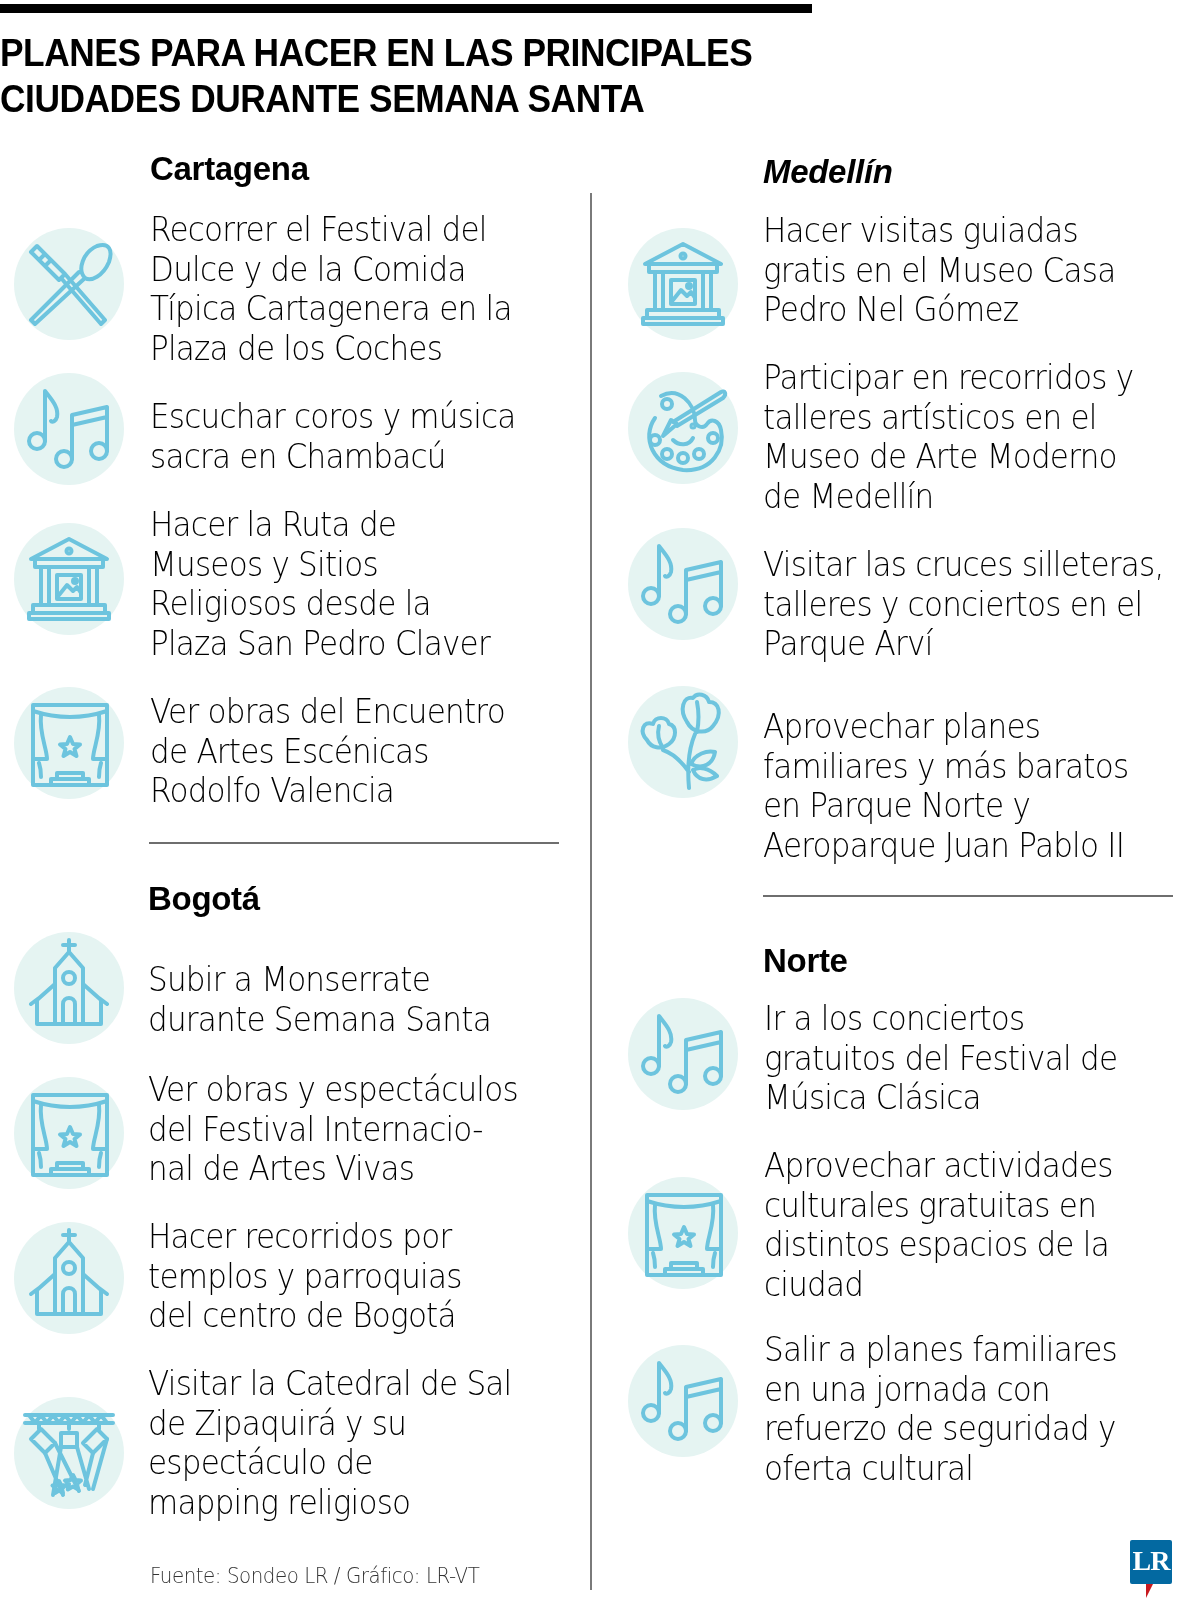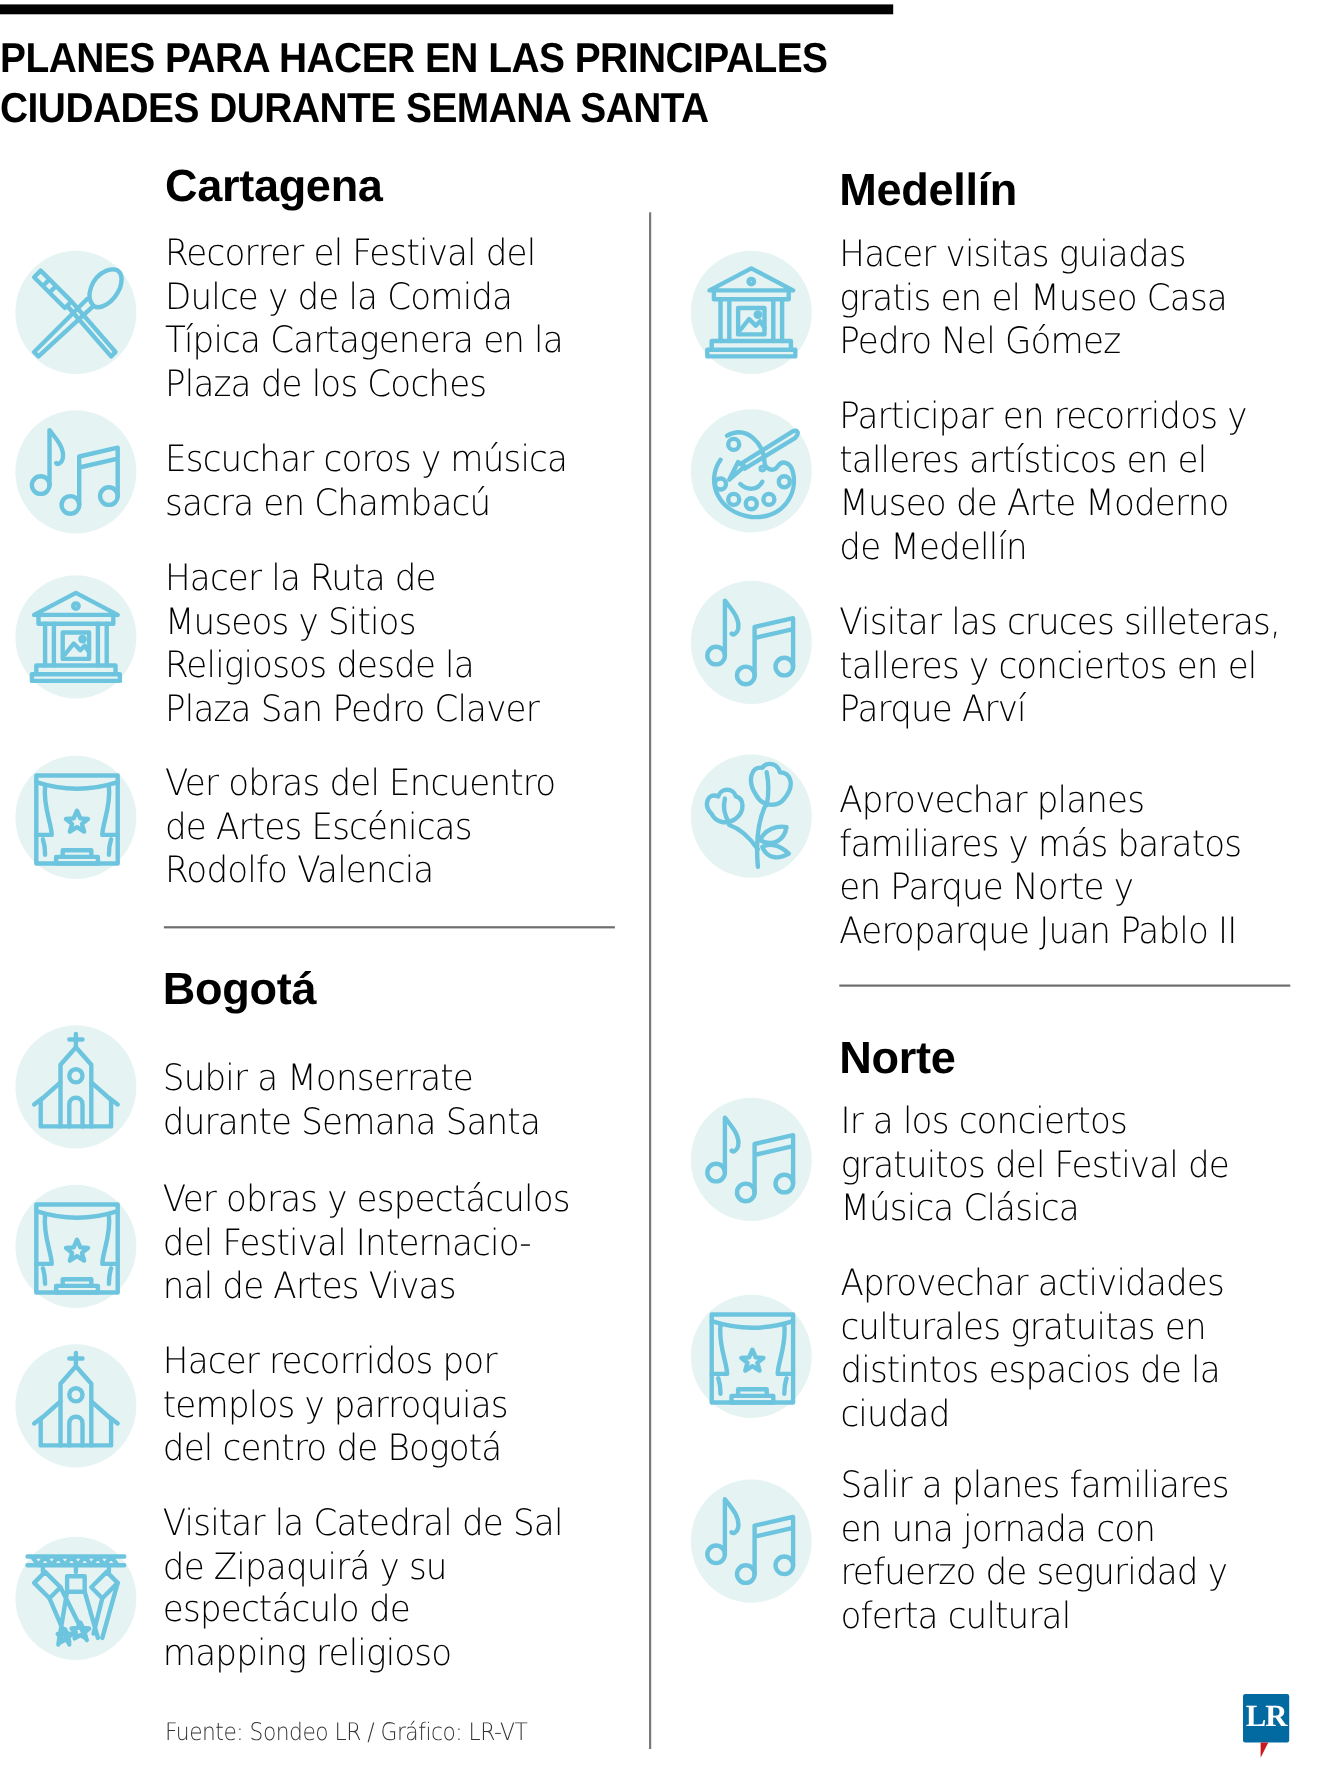--- a/index.html
+++ b/index.html
@@ -5,21 +5,21 @@
   html, body { margin:0; padding:0; background:#ffffff; }
   body { width:1200px; height:1613px; position:relative; overflow:hidden;
          font-family:"Liberation Sans", "DejaVu Sans", sans-serif; color:#111; }
   .topbar { position:absolute; left:0; top:4px; width:812px; height:9px; background:#000; }
   .title { position:absolute; left:0; top:30px; margin:0; font-family:"Liberation Sans", sans-serif;
            font-weight:700; font-size:38px; line-height:46px; letter-spacing:-0.5px;
            text-transform:uppercase; color:#000; transform:scaleX(0.93); transform-origin:left top; }
   .title span { display:block; }
   .vdivider { position:absolute; left:590px; top:193px; width:2px; height:1397px; background:#7a7a7a; }
   .hdivider { position:absolute; height:2px; background:#6e6e6e; }
-  .city { position:absolute; margin:0; font-weight:700; font-size:41px; line-height:38px; color:#000; letter-spacing:-0.3px; }
+  .city { position:absolute; margin:0; font-weight:700; font-size:33px; line-height:38px; color:#000; letter-spacing:-0.3px; }
   .item { position:absolute; }
   .item-text { position:absolute; font-family:"DejaVu Sans", sans-serif; font-weight:200;
                font-size:33px; line-height:39.5px; color:#000; white-space:pre-line;
                letter-spacing:-0.8px; transform:scaleX(0.94); transform-origin:left top; width:440px; }
   .icon-circle { position:absolute; width:110px; height:112px; border-radius:50%; background:#e5f4f2; }
   .icon-circle svg { position:absolute; left:5px; top:6px; width:100px; height:100px; overflow:visible; }
   .icon-circle svg * { fill:none; stroke:#6dc4de; stroke-width:4; stroke-linecap:round; stroke-linejoin:round; }
   .footer { position:absolute; left:150px; top:1563px; font-size:22px; color:#333;
             font-family:"DejaVu Sans", sans-serif; font-weight:200; letter-spacing:-0.5px; transform:scaleX(0.9); transform-origin:left top; }
   .logo { position:absolute; left:1130px; top:1540px; width:42px; height:44px; background:#0369a1; border-radius:2px; }
@@ -159,21 +159,21 @@
         <path d="M26 50 L44 92 M36 40 L60 88 M42 44 L34 92 M58 44 L70 86 M74 50 L66 82 M88 36 L74 86"></path>
         <path d="M40 78 l2 4 4.5 0.5 -3.5 3 1 4.5 -4-2.5 -4 2.5 1-4.5 -3.5-3 4.5-0.5 Z M54 72 l2.5 5 5.5 0.5 -4 3.5 1.2 5.5 -5.2-3 -5.2 3 1.2-5.5 -4-3.5 5.5-0.5 Z"></path>
       </svg>
   </div>
   <div class="item-text" style="left:148px; top:1364px;">Visitar la Catedral de Sal
 de Zipaquirá y su
 espectáculo de
 mapping religioso</div>
 </div>
 
-<h2 class="city" style="left:763px; top:153px;">Medellín</h2>
+<h2 class="city" style="left:763px; top:153px;font-style:italic;">Medellín</h2>
 
 <div class="item">
   <div class="icon-circle" style="left:628px; top:228px;">
     <svg viewBox="0 0 100 100">
         <path d="M12 30 L50 10 L88 30 Z M16 30 H84 V38 H16 Z"></path>
         <circle cx="50" cy="22" r="2.5"></circle>
         <path d="M22 38 V76 M30 38 V76 M70 38 V76 M78 38 V76"></path>
         <rect x="38" y="46" width="24" height="24"></rect>
         <path d="M40 66 L48 56 L54 62 L58 58 L62 64"></path>
         <circle cx="56" cy="52" r="2"></circle>

